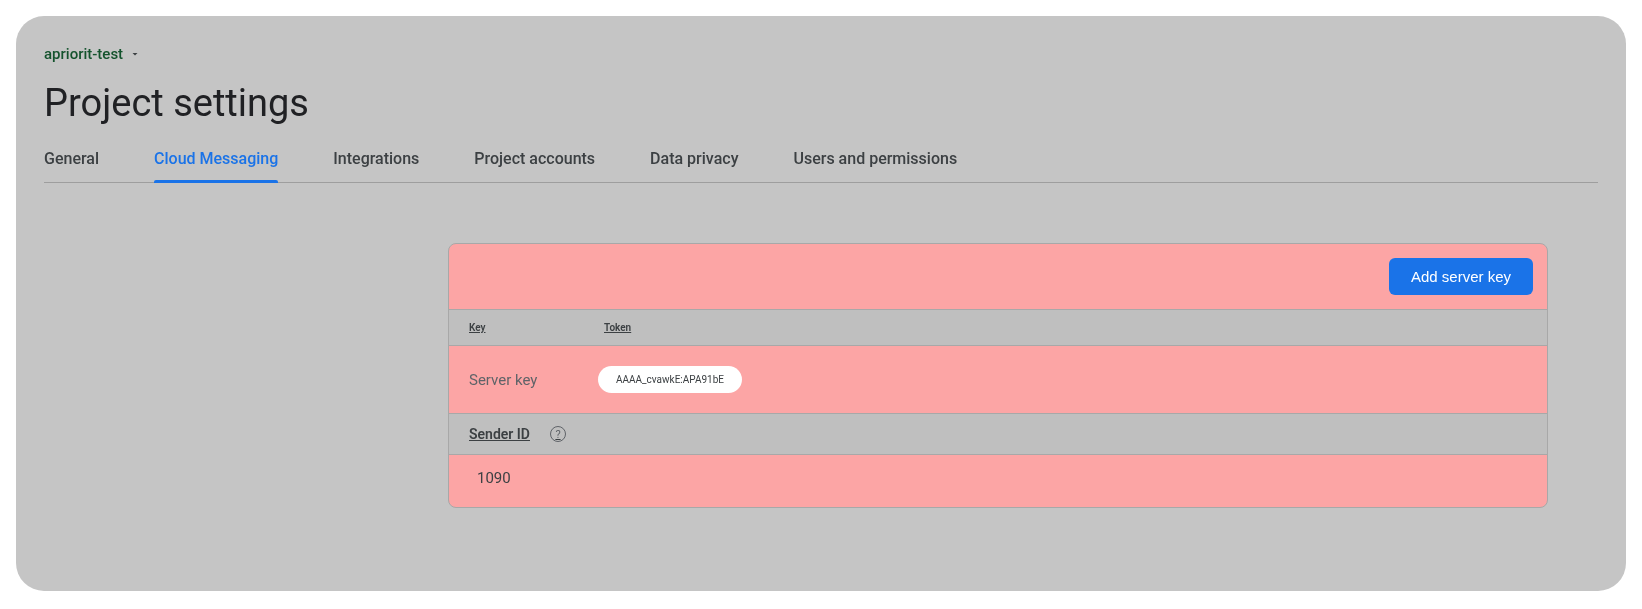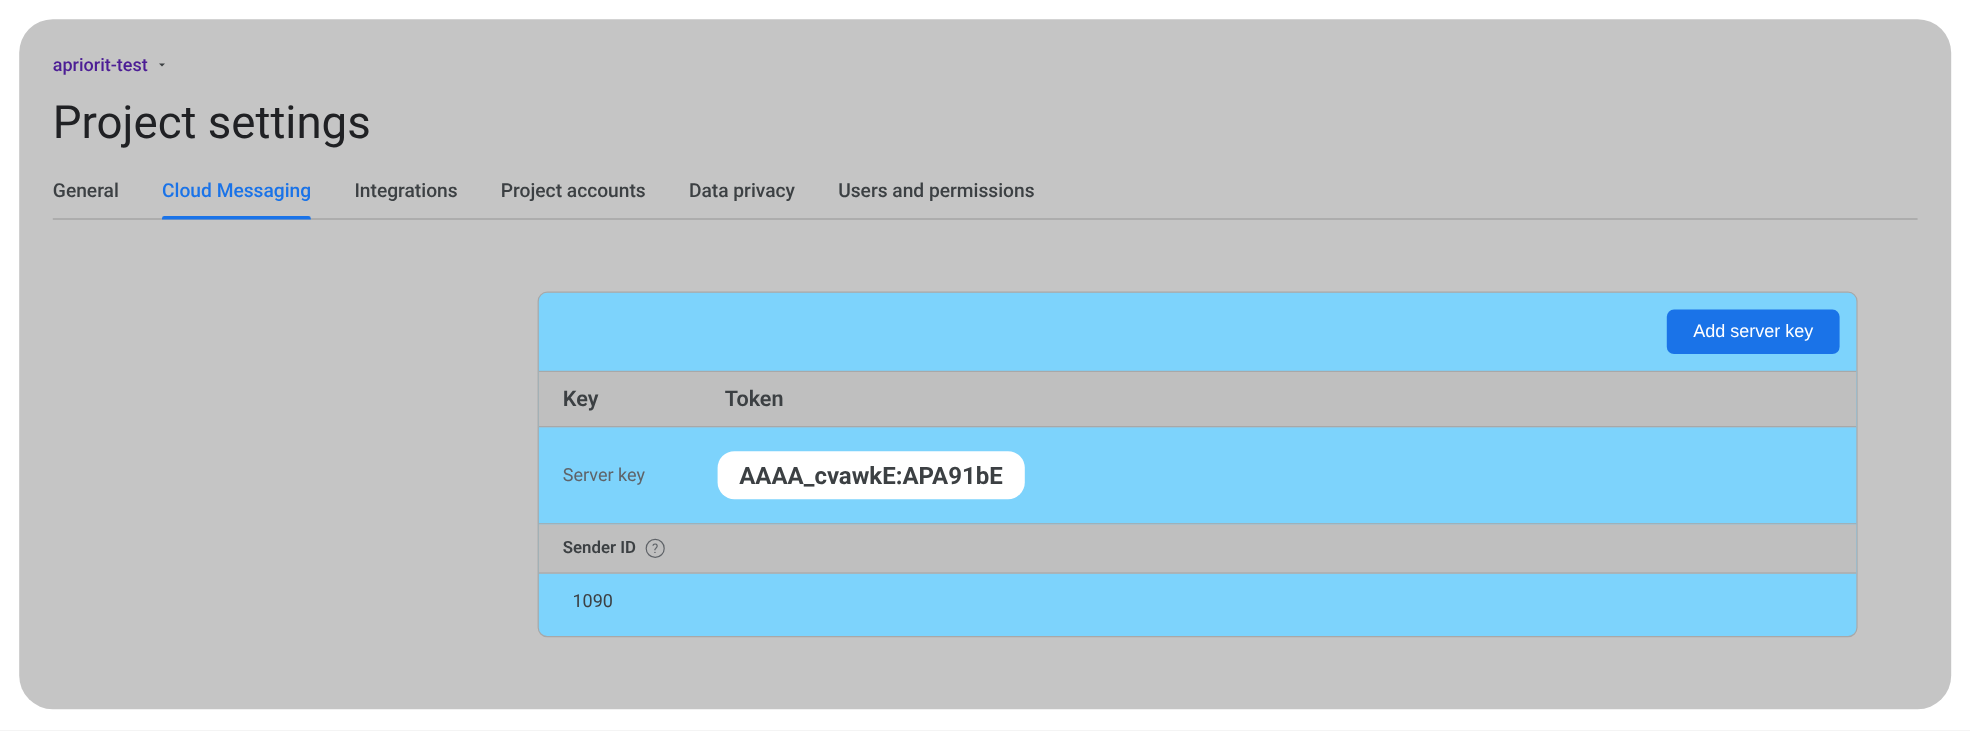--- a/index.html
+++ b/index.html
@@ -17,37 +17,37 @@
       width: 1610px;
       height: 575px;
       padding: 28px 28px 0 28px;
       position: relative;
       overflow: hidden;
     }
     .project-selector {
       display: inline-flex;
       align-items: center;
       gap: 6px;
-      color: #4c1d95;
+      color: #14532d;
       font-size: 15px;
       font-weight: 500;
       cursor: pointer;
       margin-bottom: 18px;
     }
     .project-selector svg { fill: #3c4043; }
     .page-title {
       font-size: 38px;
       font-weight: 400;
       color: #202124;
       letter-spacing: 0px;
       margin-bottom: 24px;
     }
     .tabs {
       display: flex;
-      gap: 36px;
+      gap: 55px;
       border-bottom: 1px solid #9e9e9e;
       margin-bottom: 0;
     }
     .tab {
       padding: 0 0 14px 0;
       font-size: 16px;
       font-weight: 500;
       color: #3c4043;
       cursor: pointer;
       position: relative;
@@ -70,21 +70,21 @@
     }
     .section-title {
       font-size: 16px;
       color: #3c4043;
       font-weight: 400;
       margin-bottom: 26px;
     }
     .card {
       border: 1px solid #a8a8a8;
       border-radius: 8px;
-      background: #7dd3fc;
+      background: #fca5a5;
       width: 1100px;
       overflow: hidden;
     }
     .card-toolbar {
       display: flex;
       justify-content: flex-end;
       padding: 14px 14px 14px 14px;
       border-bottom: 1px solid #a8a8a8;
     }
     .btn-primary {
@@ -94,55 +94,56 @@
       font-size: 15px;
       font-weight: 500;
       padding: 10px 22px;
       border-radius: 6px;
       cursor: pointer;
     }
     .table-head {
       display: flex;
       padding: 12px 20px;
       border-bottom: 1px solid #a8a8a8;
-      font-size: 18px;
+      font-size: 10px;
       font-weight: 600;
       color: #3c4043;
       background: #bfbfbf;
+      text-decoration: underline;
     }
     .col-key { width: 135px; }
     .col-token { flex: 1; }
     .table-row {
       display: flex;
       align-items: center;
       padding: 20px 20px;
       border-bottom: 1px solid #a8a8a8;
       font-size: 15px;
       color: #5f6368;
     }
     .token-chip {
       display: inline-block;
       background: #ffffff;
       border-radius: 14px;
       padding: 8px 18px;
       color: #3c4043;
-      font-size: 20px;
+      font-size: 10px;
       margin-left: -6px;
-      font-weight: bold;
     }
     .section-row {
       display: flex;
       align-items: flex-end;
-      gap: 8px;
+      gap: 20px;
       padding: 12px 20px;
       border-bottom: 1px solid #a8a8a8;
       font-size: 14px;
       font-weight: 600;
       color: #3c4043;
       background: #bfbfbf;
+      text-decoration: underline;
     }
     .help-icon {
       width: 16px; height: 16px;
       border: 1.5px solid #5f6368;
       border-radius: 50%;
       display: inline-flex;
       align-items: center;
       justify-content: center;
       font-size: 11px;
       color: #5f6368;

